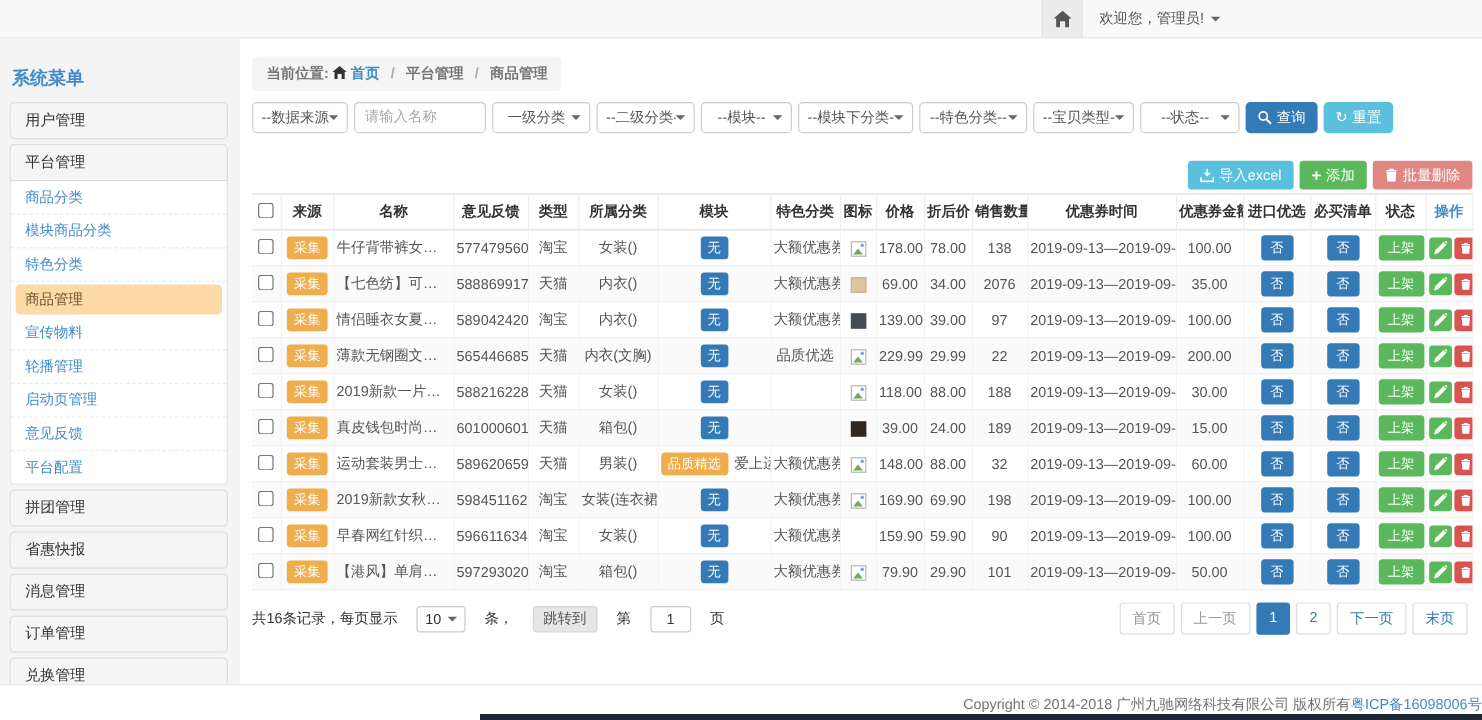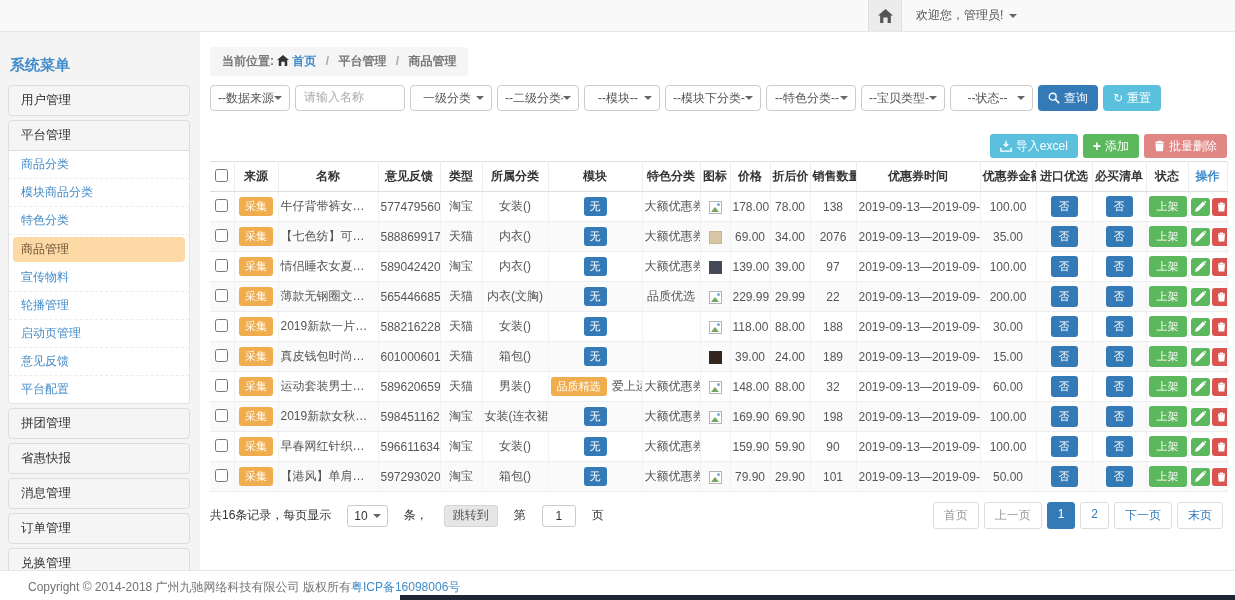--- a/index.html
+++ b/index.html
@@ -102,21 +102,21 @@
   .jump-input { width:34px; height:22px; border:1px solid #ccc; border-radius:3px; text-align:center;
     font-size:12px; color:#333; font-family:inherit; }
   .pager { margin-left:auto; margin-right:4px; display:flex; gap:5px; }
   .pg { border:1px solid #ddd; background:#fff; border-radius:3px; padding:4px 10px; color:#337ab7;
     cursor:pointer; font-size:12px; }
   .pg.disabled { color:#999; }
   .pg.active { background:#337ab7; border-color:#337ab7; color:#fff; }
 
   
   .footer { position:absolute; left:0; right:0; bottom:0; height:30px; background:#fff;
-    border-top:1px solid #e7e7e7; text-align:left; padding-top:8px; font-size:12px; color:#737373; z-index:2;padding-left:28px; }
+    border-top:1px solid #e7e7e7; text-align:right; padding-top:8px; font-size:12px; color:#737373; z-index:2; }
   .footer .icp { color:#428bca; text-decoration:none; cursor:pointer; }
   .dark-strip { position:absolute; left:400px; right:0; bottom:0; height:5px; background:#1c2733; z-index:3; }
 </style>
 </head>
 <body>
 
 <div class="page">
 
   <div class="navbar">
     <div class="brand">V省钱达人</div>

